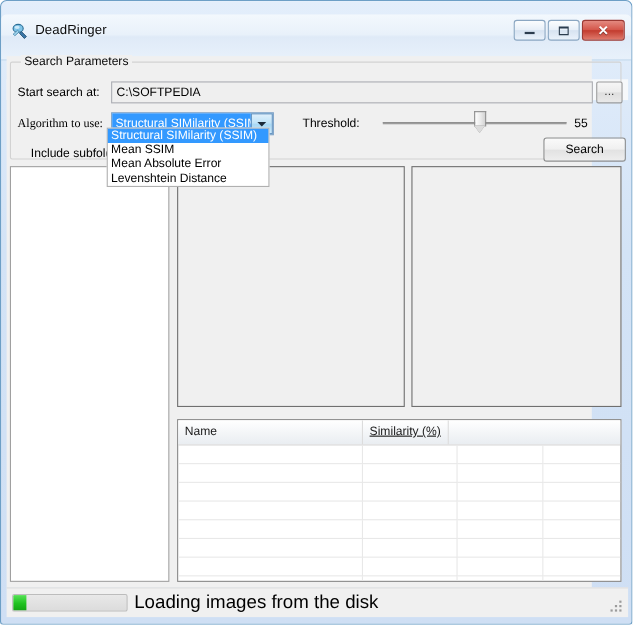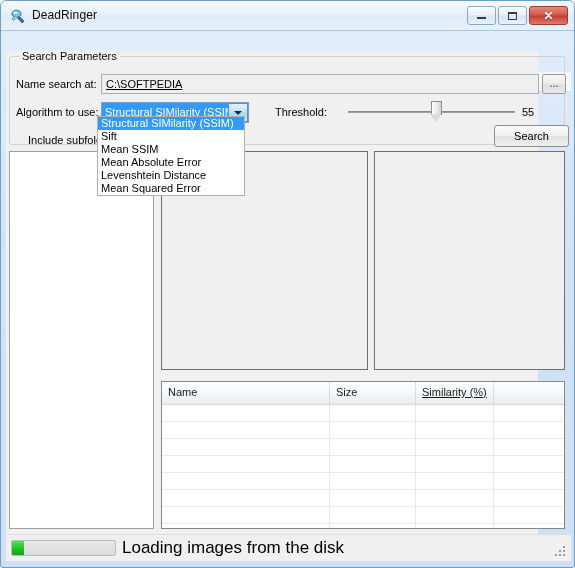--- a/index.html
+++ b/index.html
@@ -22,23 +22,23 @@
     overflow: hidden;
     background: linear-gradient(to bottom, #e3eefb 0%, #d3e3f6 40%, #cfdff4 100%);
     border: 1px solid #6d9fc6;
     border-radius: 6px 6px 3px 3px;
     padding: 0;
   }
 
   
   #title-bar {
     position: absolute;
-    left: 0; top: 0;
+    left: 0; top: 12px;
     width: 100%;
-    height: 30px;
+    height: 42px;
     box-sizing: border-box;
     background: linear-gradient(to bottom,
         #f3f8fd 0%, #e8f1fa 45%, #dfeaf7 50%, #e8f1fb 100%);
     border-bottom: 1px solid #a7c5e0;
     border-radius: 5px 5px 0 0;
   }
   #title-icon {
     position: absolute;
     left: 9px; top: 7px;
     width: 16px; height: 16px;
@@ -159,21 +159,20 @@
     width: 438px;
     height: 20px;
     box-sizing: border-box;
     border: 1px solid #abadb3;
     background: #efefef;
     font-family: "Liberation Sans", sans-serif;
     font-size: 11px;
     color: #000;
     padding: 0 4px;
     line-height: 18px;
-    text-decoration: underline;
   }
   #browse-button {
     position: absolute;
     left: 532px; top: 17px;
     width: 24px;
     height: 20px;
     box-sizing: border-box;
     border: 1px solid #9a9a9a;
     border-radius: 2px;
     background: linear-gradient(to bottom, #f6f6f6 0%, #ececec 48%, #dedede 52%, #e9e9e9 100%);
@@ -475,25 +474,25 @@
   <div id="menu-bar">
     <span class="menu-item" style="left:6px;">File</span>
     <span class="menu-item" style="left:43px;">Help</span>
   </div>
 
   <div id="client">
 
     <div id="group-search">
       <span id="group-legend">Search Parameters</span>
 
-      <span class="form-label" style="left:6px; top:21px;">Name search at:</span>
+      <span class="form-label" style="left:6px; top:21px;">Start search at:</span>
       <input id="path-input" type="text" value="C:\SOFTPEDIA" style="">
       <div id="browse-button">...</div>
 
-      <span class="form-label" style="left:6px; top:49px;">Algorithm to use:</span>
+      <span class="form-label" style="left:6px; top:49px;font-family:Liberation Serif, serif;">Algorithm to use:</span>
 
       <div id="algo-combo">
         <div id="algo-combo-value">Structural SIMilarity (SSIM)</div>
         <div id="algo-combo-button">
           <span class="arrow"></span>
         </div>
       </div>
 
       <span class="form-label" id="threshold-label">Threshold:</span>
       <div id="slider-track"></div>
@@ -510,21 +509,20 @@
     </div>
 
     <div id="file-list"></div>
 
     <div class="preview-pane" id="preview-left"></div>
     <div class="preview-pane" id="preview-right"></div>
 
     <div id="results-grid">
       <div id="results-header">
         <div class="grid-col c0">Name</div>
-        <div class="grid-col c1">Size</div>
         <div class="grid-col c2">Similarity (%)</div>
         <div class="grid-col c3"></div>
       </div>
       <div id="results-body">
           <div class="grid-row">
             <div class="grid-cell c0"></div>
             <div class="grid-cell c1"></div>
             <div class="grid-cell c2"></div>
             <div class="grid-cell c3"></div>
           </div>
@@ -585,19 +583,17 @@
         <span class="grip-dot" style="left: 4px; top: 4px;"></span>
         <span class="grip-dot" style="left: 8px; top: 4px;"></span>
         <span class="grip-dot" style="left: 0px; top: 8px;"></span>
         <span class="grip-dot" style="left: 4px; top: 8px;"></span>
         <span class="grip-dot" style="left: 8px; top: 8px;"></span>
       </span>
   </div>
 
 <div id="algo-dropdown">
       <div class="dropdown-option selected">Structural SIMilarity (SSIM)</div>
-      <div class="dropdown-option">Sift</div>
       <div class="dropdown-option">Mean SSIM</div>
       <div class="dropdown-option">Mean Absolute Error</div>
       <div class="dropdown-option">Levenshtein Distance</div>
-      <div class="dropdown-option">Mean Squared Error</div>
     </div>
   </div>
 
 </body></html>

